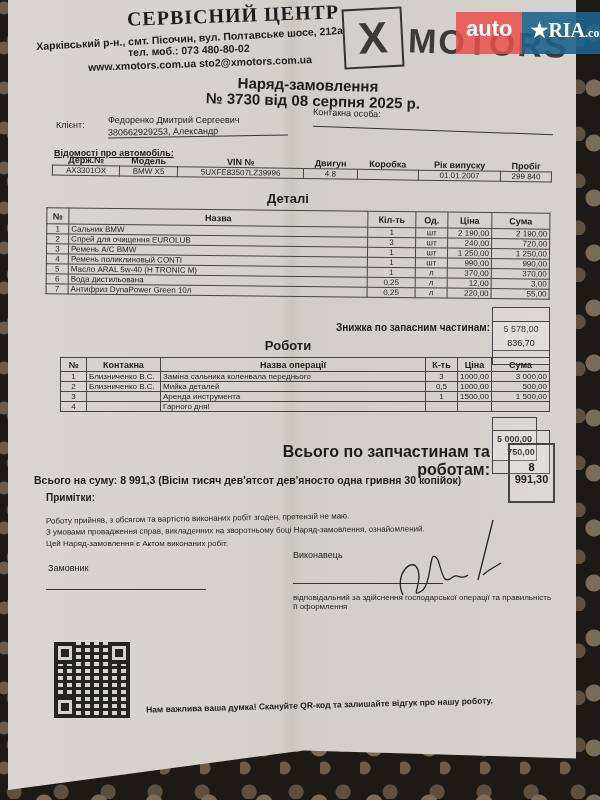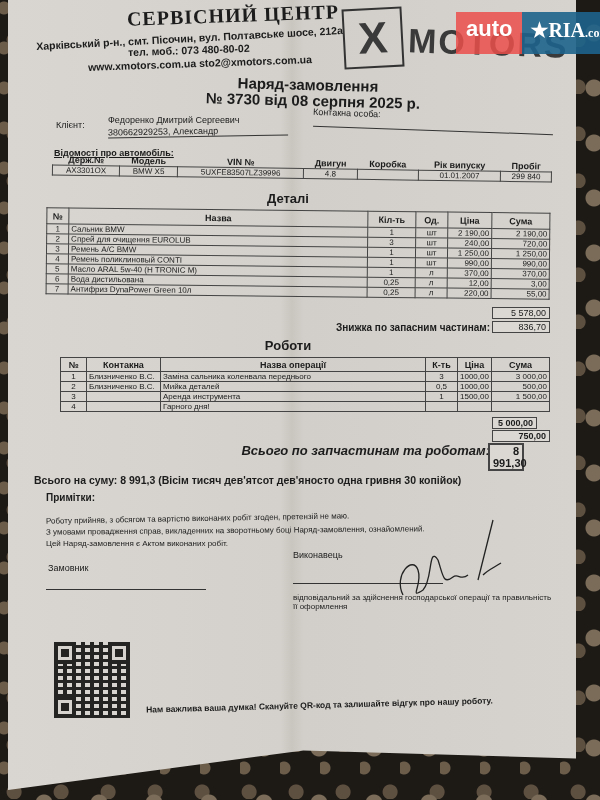--- a/index.html
+++ b/index.html
@@ -36,21 +36,21 @@
   .small { font-size: 9px; }
   .tiny { font-size: 8px; }
   .uline { border-bottom: 1px solid #333; }
   table { border-collapse: collapse; }
   td, th { border: 1px solid #444; font-size: 8px; padding: 0 2px; height: 10px; white-space: nowrap; }
   th { font-weight: bold; font-size: 9px; }
   .num { text-align: right; }
   .c { text-align: center; }
   .sec-title { font-size: 13px; font-weight: bold; }
   .sum-label { font-size: 10px; font-weight: bold; text-align: right; }
-  .sum-val { border: 1px solid #444; font-size: 9px; text-align: right; padding: 0 3px; background: rgba(255,255,255,0.15); }
+  .sum-val { border: 1px solid #444; font-size: 9px; text-align: center; padding: 16px 3px; background: rgba(255,255,255,0.15); }
   .qr { left: 46px; top: 642px; width: 76px; height: 76px; background:
       repeating-linear-gradient(90deg, #111 0 4px, transparent 4px 9px),
       repeating-linear-gradient(0deg, #111 0 3px, transparent 3px 7px);
     opacity: 0.9; }
   .qr-finder { position: absolute; width: 22px; height: 22px; border: 4px solid #111; background: #d6d3ce; }
   .qr-finder::after { content: ""; position: absolute; left: 3px; top: 3px; width: 8px; height: 8px; background: #111; }
   .signature { left: 375px; top: 515px; width: 120px; height: 90px; }
 </style>
 </head>
 <body>
@@ -215,22 +215,22 @@
       <td>Гарного дня!</td>
       <td class="c"></td>
       <td></td>
       <td class="num"></td>
     </tr>
   </tbody>
     </table>
 
   <div class="abs sum-val" style="left:484px; top:417px; width:45px; font-weight:bold;">5 000,00</div>
   <div class="abs sum-val" style="left:484px; top:430px; width:58px; font-weight:bold;">750,00</div>
-  <div class="abs sum-label" style="left:200px; top:443px; width:282px; font-size:13px;font-style:italic;">Всього по запчастинам та роботам:</div>
-  <div class="abs sum-val" style="left:480px; top:443px; width:36px; font-size:11px; font-weight:bold; border-width:2px;">8 991,30</div>
+  <div class="abs sum-label" style="left:200px; top:443px; width:282px; font-size:16px;">Всього по запчастинам та роботам:</div>
+  <div class="abs sum-val" style="left:500px; top:443px; width:47px; font-size:11px; font-weight:bold; border-width:2px;">8 991,30</div>
 
   <div class="abs" style="left:26px; top:474px; font-size:10.5px; font-weight:bold;">Всього на суму: 8 991,3 (Вісім тисяч дев'ятсот дев'яносто одна гривня 30 копійок)</div>
 
   <div class="abs" style="left:38px; top:492px; font-size:10px; font-weight:bold;">Примітки:</div>
   <div class="abs tiny" style="left:38px; top:514px; transform:rotate(-1deg);">Роботу прийняв, з обсягом та вартістю виконаних робіт згоден, претензій не маю.</div>
   <div class="abs tiny" style="left:38px; top:526px; transform:rotate(-0.5deg);">З умовами провадження справ, викладенних на зворотньому боці Наряд-замовлення, ознайомлений.</div>
   <div class="abs tiny" style="left:38px; top:539px;">Цей Наряд-замовлення є Актом виконаних робіт.</div>
 
   <div class="abs small" style="left:40px; top:563px;">Замовник</div>
   <div class="abs uline" style="left:38px; top:589px; width:160px;"></div>

